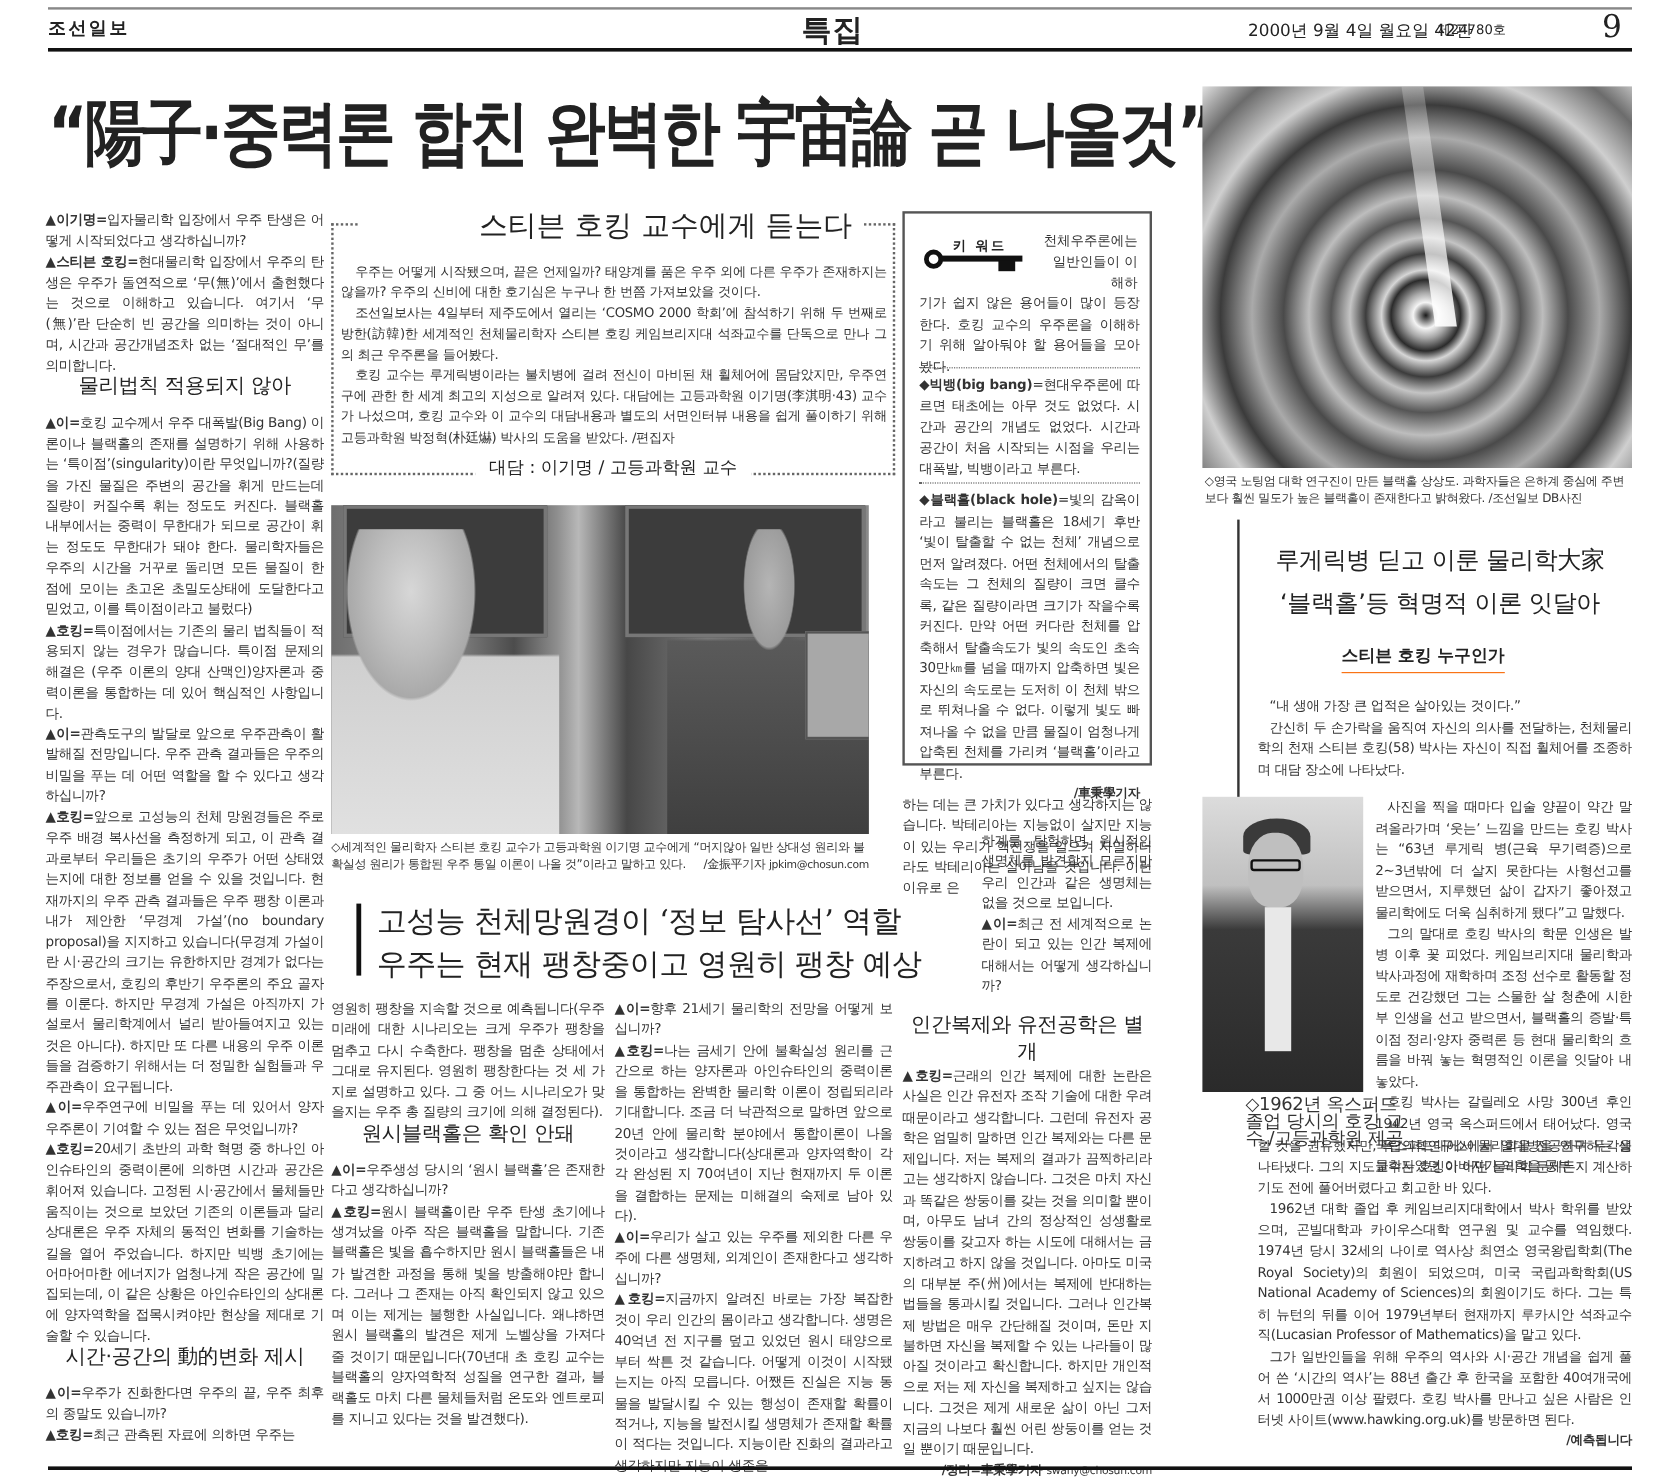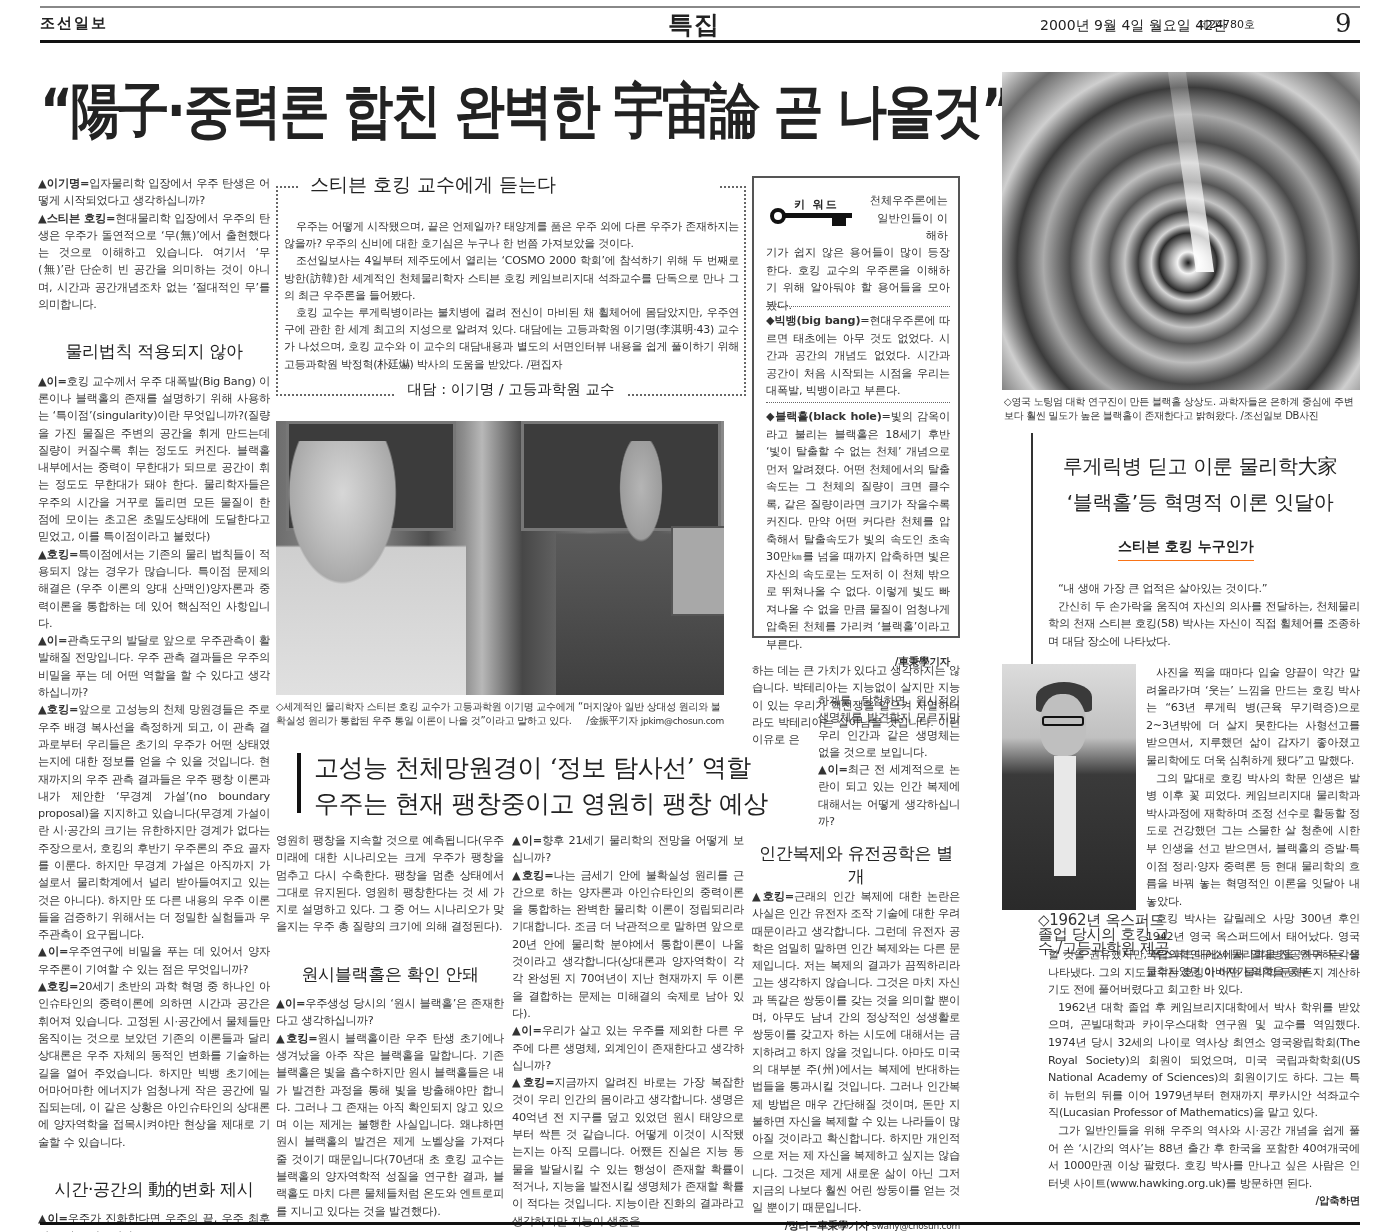--- a/index.html
+++ b/index.html
@@ -12,23 +12,23 @@
   .section-name { left: 628px; top: 0px; font-size: 25px; font-weight: bold; letter-spacing: 1px; }
   .dateline { left: 1000px; top: 9px; font-size: 14px; }
   .issue-no { left: 1158px; top: 9px; font-size: 11px; }
   .page-no { left: 1295px; top: 0px; font-size: 26px; font-family: "DejaVu Serif", serif; }
   .masthead-rule { left: 40px; top: 40px; width: 1320px; height: 3px; background: #111; }
   .headline { left: 40px; top: 72px; font-size: 50px; font-weight: bold; letter-spacing: -2px; transform: scaleY(1.18); transform-origin: top left; white-space: nowrap; }
   .col-text { font-size: 11.3px; line-height: 17.3px; color: #333; font-family: "DejaVu Sans", sans-serif; text-align: justify; letter-spacing: -0.25px; }
   .col-text p { text-indent: 0; }
   .col-text .indent { text-indent: 12px; }
   .q { font-weight: bold; color: #333; }
-  .subhead { font-size: 17px; text-align: center; color: #222; margin: 30px 0 12px; letter-spacing: -0.3px; }
+  .subhead { font-size: 17px; text-align: center; color: #222; margin: 1px 0 12px; letter-spacing: -0.3px; }
   .intro-box { left: 276px; top: 186px; width: 470px; height: 210px; border: 2px dotted #666; }
-  .intro-title { left: 300px; top: 172px; width: 420px; text-align: left; font-size: 19px; background: #fff; letter-spacing: 0px; }
+  .intro-title { left: 300px; top: 172px; width: 420px; text-align: right; font-size: 24px; background: #fff; letter-spacing: 0px; }
   .intro-title span { background: #fff; padding: 0 10px; }
   .intro-text { left: 284px; top: 218px; width: 455px; font-size: 11px; line-height: 17.2px; }
   .interview-label { left: 276px; top: 380px; width: 470px; text-align: center; font-size: 14.5px; }
   .interview-label span { background: #fff; padding: 0 12px; }
   .photo-main { left: 276px; top: 421px; width: 448px; height: 274px; background: linear-gradient(90deg, #6d6d6d 0%, #9a9a9a 18%, #4c4c4c 34%, #8e8e8e 42%, #b8b8b8 46%, #474747 55%, #7a7a7a 70%, #5a5a5a 85%, #8a8a8a 100%); overflow: hidden; }
   .photo-main .shelf1 { position: absolute; left: 10px; top: 0; width: 170px; height: 110px; background: #3c3c3c; border: 3px solid #777; }
   .photo-main .shelf2 { position: absolute; left: 245px; top: 0; width: 200px; height: 110px; background: #3c3c3c; border: 3px solid #777; }
   .photo-main .person1 { position: absolute; left: 0; top: 20px; width: 190px; height: 260px; background: radial-gradient(ellipse at 35% 20%, #d7d7d7 0%, #bdbdbd 18%, #a9a9a9 30%, transparent 31%), linear-gradient(180deg, transparent 40%, #cfcfcf 41%, #e1e1e1 100%); }
   .photo-main .person2 { position: absolute; left: 280px; top: 20px; width: 170px; height: 260px; background: radial-gradient(ellipse at 50% 18%, #b5b5b5 0%, #9c9c9c 17%, transparent 18%), linear-gradient(180deg, transparent 35%, #5a5a5a 36%, #3e3e3e 100%); }
   .photo-main .chair { position: absolute; left: 395px; top: 105px; width: 55px; height: 90px; background: #a8a8a8; border: 2px solid #555; }
@@ -191,16 +191,16 @@
 <div class="abs caption caption-young">◇1962년 옥스퍼드 졸업 당시의 호킹 교수./고등과학원 제공</div>
 <div class="abs bio-text" style="left:1146px; top:664px; width:214px;">
   <p style="text-indent:10px;">사진을 찍을 때마다 입술 양끝이 약간 말려올라가며 ‘웃는’ 느낌을 만드는 호킹 박사는 “63년 루게릭 병(근육 무기력증)으로 2~3년밖에 더 살지 못한다는 사형선고를 받으면서, 지루했던 삶이 갑자기 좋아졌고 물리학에도 더욱 심취하게 됐다”고 말했다.</p>
   <p style="text-indent:10px;">그의 말대로 호킹 박사의 학문 인생은 발병 이후 꽃 피었다. 케임브리지대 물리학과 박사과정에 재학하며 조정 선수로 활동할 정도로 건강했던 그는 스물한 살 청춘에 시한부 인생을 선고 받으면서, 블랙홀의 증발·특이점 정리·양자 중력론 등 현대 물리학의 흐름을 바꿔 놓는 혁명적인 이론을 잇달아 내놓았다.</p>
   <p style="text-indent:10px;">호킹 박사는 갈릴레오 사망 300년 후인 1942년 영국 옥스퍼드에서 태어났다. 영국 국립의학연구소에서 열대병을 연구하는 생물학자였던 아버지가 의학을 공부</p>
 </div>
 <div class="abs bio-text" style="left:1048px; top:946px; width:312px;">
   <p>할 것을 권유했지만, 옥스퍼드대에서 물리학을 전공하며 두각을 나타냈다. 그의 지도교수는 호킹이 어떤 물리학 문제든지 계산하기도 전에 풀어버렸다고 회고한 바 있다.</p>
   <p style="text-indent:10px;">1962년 대학 졸업 후 케임브리지대학에서 박사 학위를 받았으며, 곤빌대학과 카이우스대학 연구원 및 교수를 역임했다. 1974년 당시 32세의 나이로 역사상 최연소 영국왕립학회(The Royal Society)의 회원이 되었으며, 미국 국립과학학회(US National Academy of Sciences)의 회원이기도 하다. 그는 특히 뉴턴의 뒤를 이어 1979년부터 현재까지 루카시안 석좌교수직(Lucasian Professor of Mathematics)을 맡고 있다.</p>
   <p style="text-indent:10px;">그가 일반인들을 위해 우주의 역사와 시·공간 개념을 쉽게 풀어 쓴 ‘시간의 역사’는 88년 출간 후 한국을 포함한 40여개국에서 1000만권 이상 팔렸다. 호킹 박사를 만나고 싶은 사람은 인터넷 사이트(www.hawking.org.uk)를 방문하면 된다.</p>
-  <div class="sign">/압축하면</div>
+  <div class="sign">/예측됩니다</div>
 </div>
 
 <div class="abs bottom-rule"></div>
 
 </body></html>

